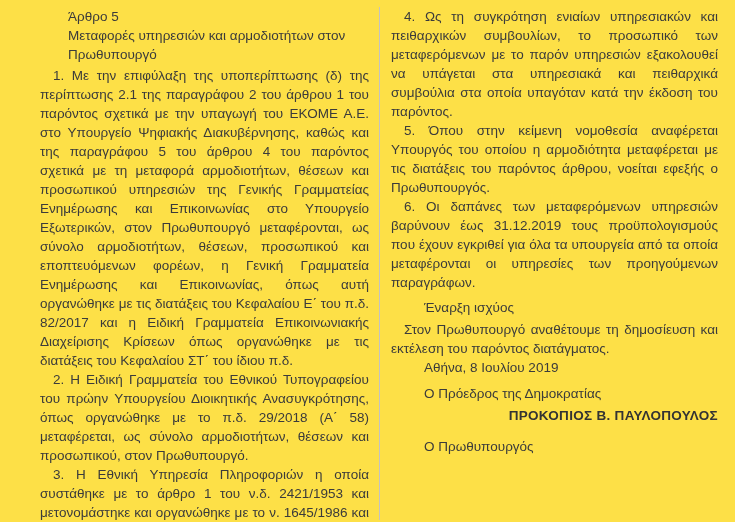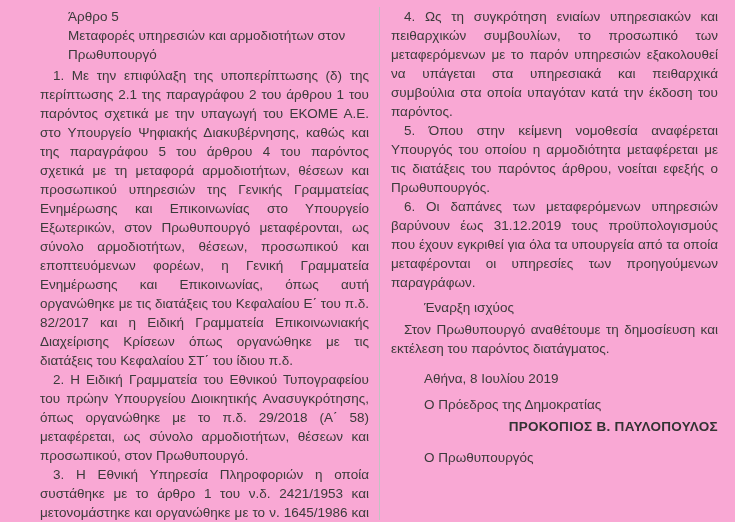--- a/index.html
+++ b/index.html
@@ -5,21 +5,21 @@
   html, body {
     margin: 0;
     padding: 0;
     background: #fcfcfc;
   }
   .page {
     position: relative;
     box-sizing: border-box;
     width: 735px;
     height: 522px;
-    background: #f9a8d4;
+    background: #fde047;
     color: #3b3b3b;
     font-family: "Liberation Sans", sans-serif;
     font-size: 13.5px;
     line-height: 19px;
     display: flex;
     padding: 7px 17px 0 40px;
     overflow: hidden;
   }
   .col { box-sizing: border-box; }
   .col-left  { width: 329px; }
@@ -34,21 +34,21 @@
   .article-heading .article-number { margin: 0; }
   .article-heading .article-title  { margin: 0; }
   p.par {
     margin: 0;
     text-align: justify;
     text-indent: 13px;
   }
   .article6-heading { margin: 6px 0 3px 33px; }
   .signature-block { margin-left: 33px; }
   .sig-line { margin: 0; }
-  .sig-date { margin-top: 11px; }
+  .sig-date { margin-top: 0; }
   .sig-role-president { margin-top: 7px; }
   .sig-name-president { margin-top: 3px; font-weight: bold; color: #333; letter-spacing: 0.3px; text-align: right; }
   .sig-role-pm { margin-top: 12px; }
 </style>
 </head>
 <body>
 
 <div class="page">
 
   <div class="col col-left">

